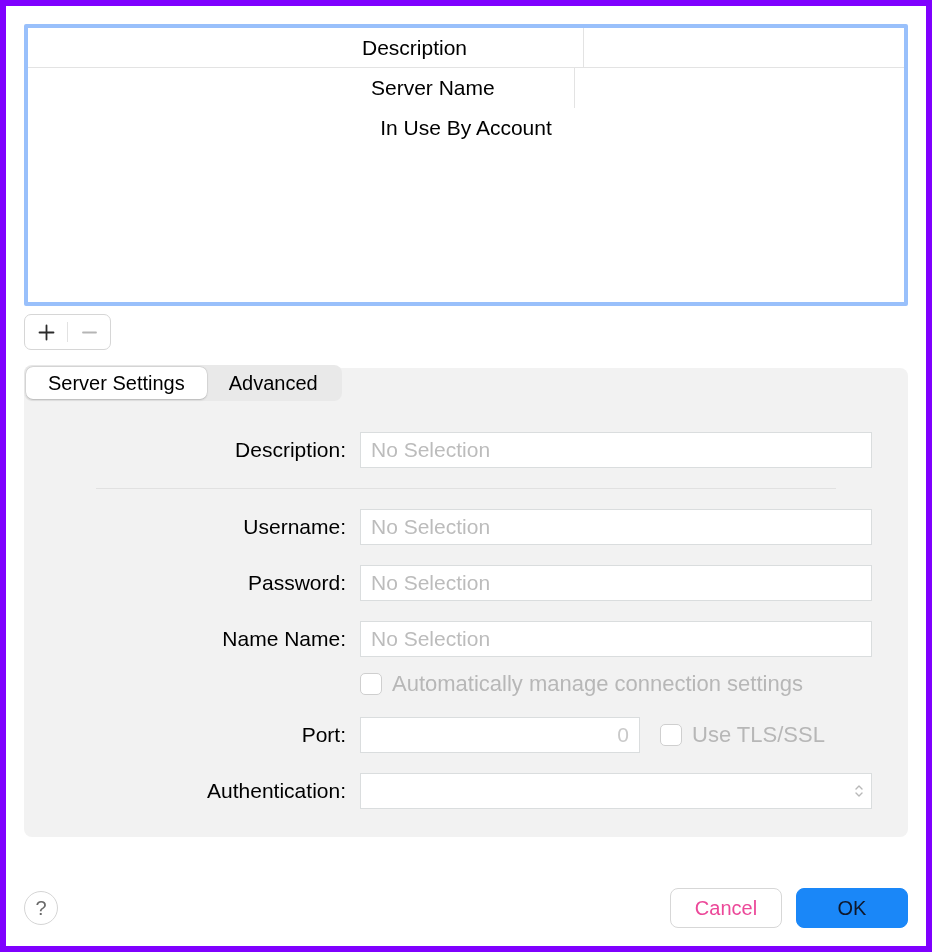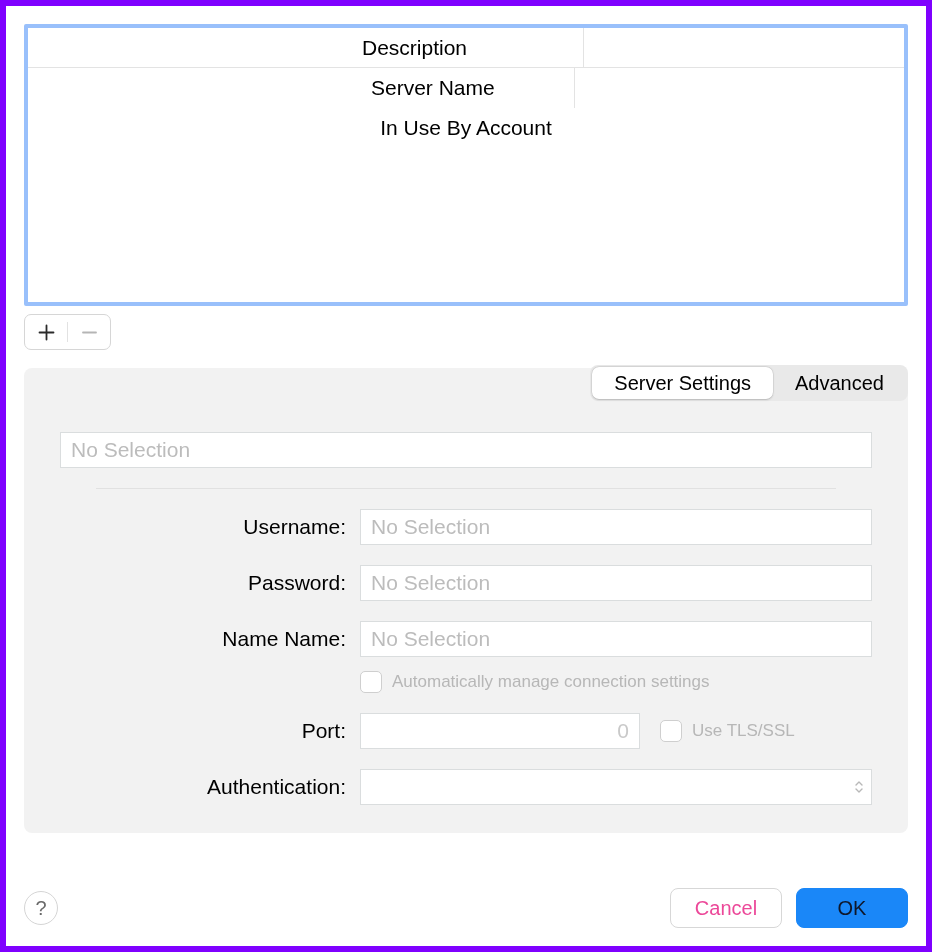--- a/index.html
+++ b/index.html
@@ -88,21 +88,21 @@
       background: #f2f2f2;
       border-radius: 8px;
       width: 100%;
       padding-bottom: 28px;
       position: relative;
     }
 
     
     .seg-wrap {
       display: flex;
-      justify-content: flex-end;
+      justify-content: flex-start;
       padding-top: 0;
       position: relative;
       top: -3px;
     }
     .seg {
       display: inline-flex;
       background: #e9e9e9;
       border-radius: 8px;
       padding: 2px;
       height: 36px;
@@ -160,21 +160,21 @@
     .chk {
       width: 22px; height: 22px;
       display: inline-block;
       border: 1px solid #cfcfcf;
       border-radius: 5px;
       background: #fff;
       vertical-align: middle;
       margin-right: 10px;
     }
     .chk-label {
-      font-size: 17px;
+      font-size: 22px;
       color: #b7b7b7;
       display: flex;
       align-items: center;
     }
 
     
     .port-row .field { display: flex; align-items: center; gap: 20px; }
 
     
     .select-wrap {
@@ -274,20 +274,21 @@
   <div class="settings-panel">
     <div class="seg-wrap">
       <div class="seg">
         <div class="seg-item active">Server Settings</div>
         <div class="seg-item">Advanced</div>
       </div>
     </div>
 
     <div class="form-area">
       <div class="row">
+        <div class="label">Description:</div>
         <div class="field">
           <input class="text-input" placeholder="No Selection" style="">
         </div>
       </div>
 
       <hr class="hr">
 
       <div class="row">
         <div class="label">Username:</div>
         <div class="field">

